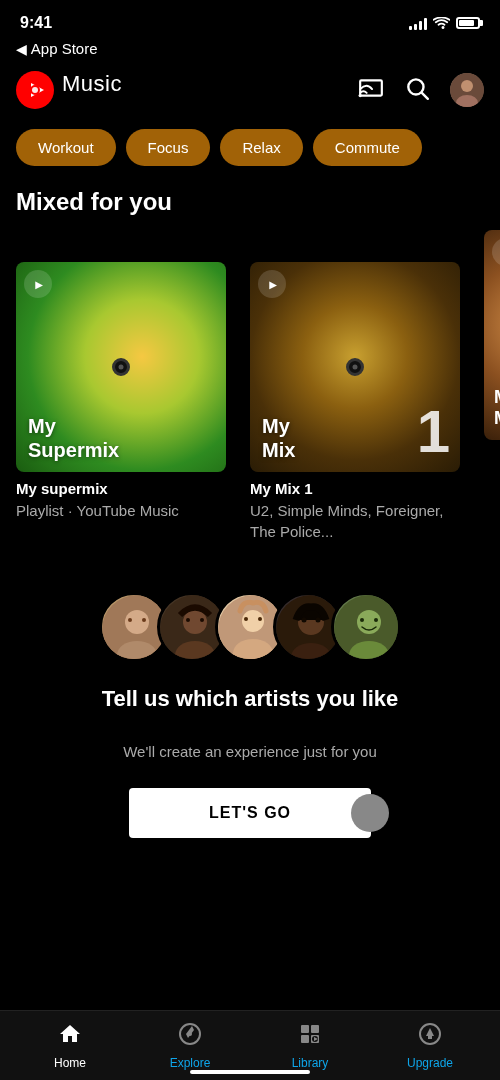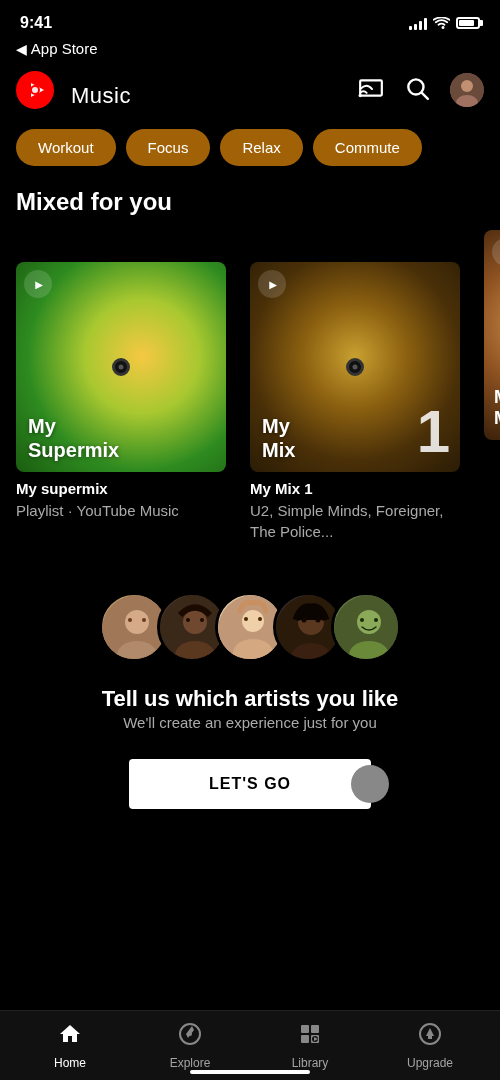--- a/index.html
+++ b/index.html
@@ -92,22 +92,22 @@
 
     
     .header {
       display: flex;
       align-items: center;
       justify-content: space-between;
       padding: 6px 16px 10px;
     }
     .logo-area {
       display: flex;
-      align-items: flex-end;
-      gap: 17px;
+      align-items: flex-start;
+      gap: 8px;
     }
     .yt-logo {
       width: 38px;
       height: 38px;
     }
     .music-text {
       font-size: 22px;
       font-weight: 500;
       color: #fff;
       letter-spacing: 0.5px;
@@ -328,20 +328,21 @@
       font-weight: 700;
       color: #fff;
       text-align: center;
       margin-bottom: 2px;
     }
     .discovery-subtitle {
       font-size: 15px;
       color: #aaa;
       text-align: center;
       margin-bottom: 28px;
+      margin-top: 29px;
     }
     .lets-go-btn {
       background: #fff;
       color: #000;
       border: none;
       border-radius: 4px;
       padding: 16px 80px;
       font-size: 16px;
       font-weight: 700;
       letter-spacing: 1px;
@@ -383,21 +384,21 @@
     }
     .nav-icon {
       font-size: 22px;
       color: #fff;
     }
     .nav-icon.inactive { color: #888; }
     .nav-label {
       font-size: 12px;
       color: #fff;
     }
-    .nav-label.inactive { color: #a3a3a3; }
+    .nav-label.inactive { color: #0ea5e9; }
 
     
     .home-indicator {
       position: absolute;
       bottom: 6px;
       left: 50%;
       transform: translateX(-50%);
       width: 120px;
       height: 4px;
       background: #fff;

